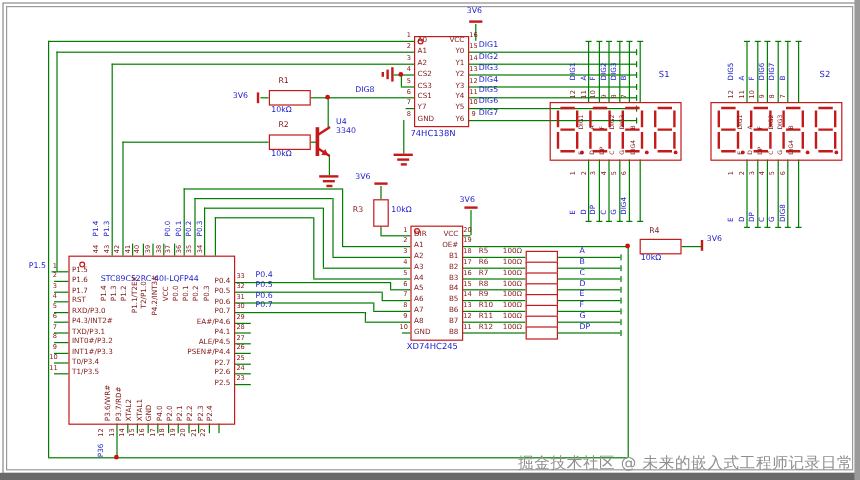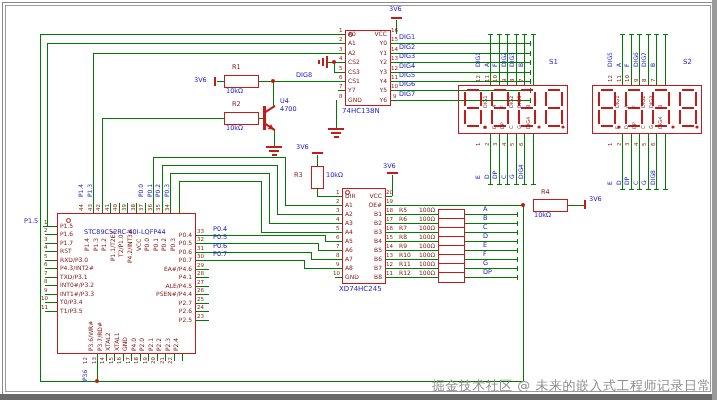--- a/index.html
+++ b/index.html
@@ -447,21 +447,21 @@
 <span class="t b n65" style="left:399px;top:81px">DIG6</span>
 <span class="t b n65" style="left:399px;top:91px">DIG7</span>
 <span class="t b n65" style="left:296px;top:72px">DIG8</span>
 
 <span class="t b n65" style="left:194px;top:77px">3V6</span>
 <span class="t m n65" style="left:232px;top:64px">R1</span>
 <span class="t b n65" style="left:226px;top:88px">10kΩ</span>
 <span class="t m n65" style="left:232px;top:101px">R2</span>
 <span class="t b n65" style="left:226px;top:125px">10kΩ</span>
 <span class="t b n65" style="left:280px;top:98px">U4</span>
-<span class="t b n65" style="left:280px;top:106px">4700</span>
+<span class="t b n65" style="left:280px;top:106px">3340</span>
 <span class="t b n65" style="left:296px;top:144px">3V6</span>
 <span class="t m n65" style="left:294px;top:172px">R3</span>
 <span class="t b n65" style="left:326px;top:172px">10kΩ</span>
 
 <span class="t b n7" style="left:339px;top:285px">XD74HC245</span>
 <span class="t b n65" style="left:383px;top:163px">3V6</span>
 <span class="t m num" style="left:336px;top:189px">1</span>
 <span class="t m num" style="left:336px;top:198px">2</span>
 <span class="t m num" style="left:336px;top:207px">3</span>
 <span class="t m num" style="left:336px;top:216px">4</span>

